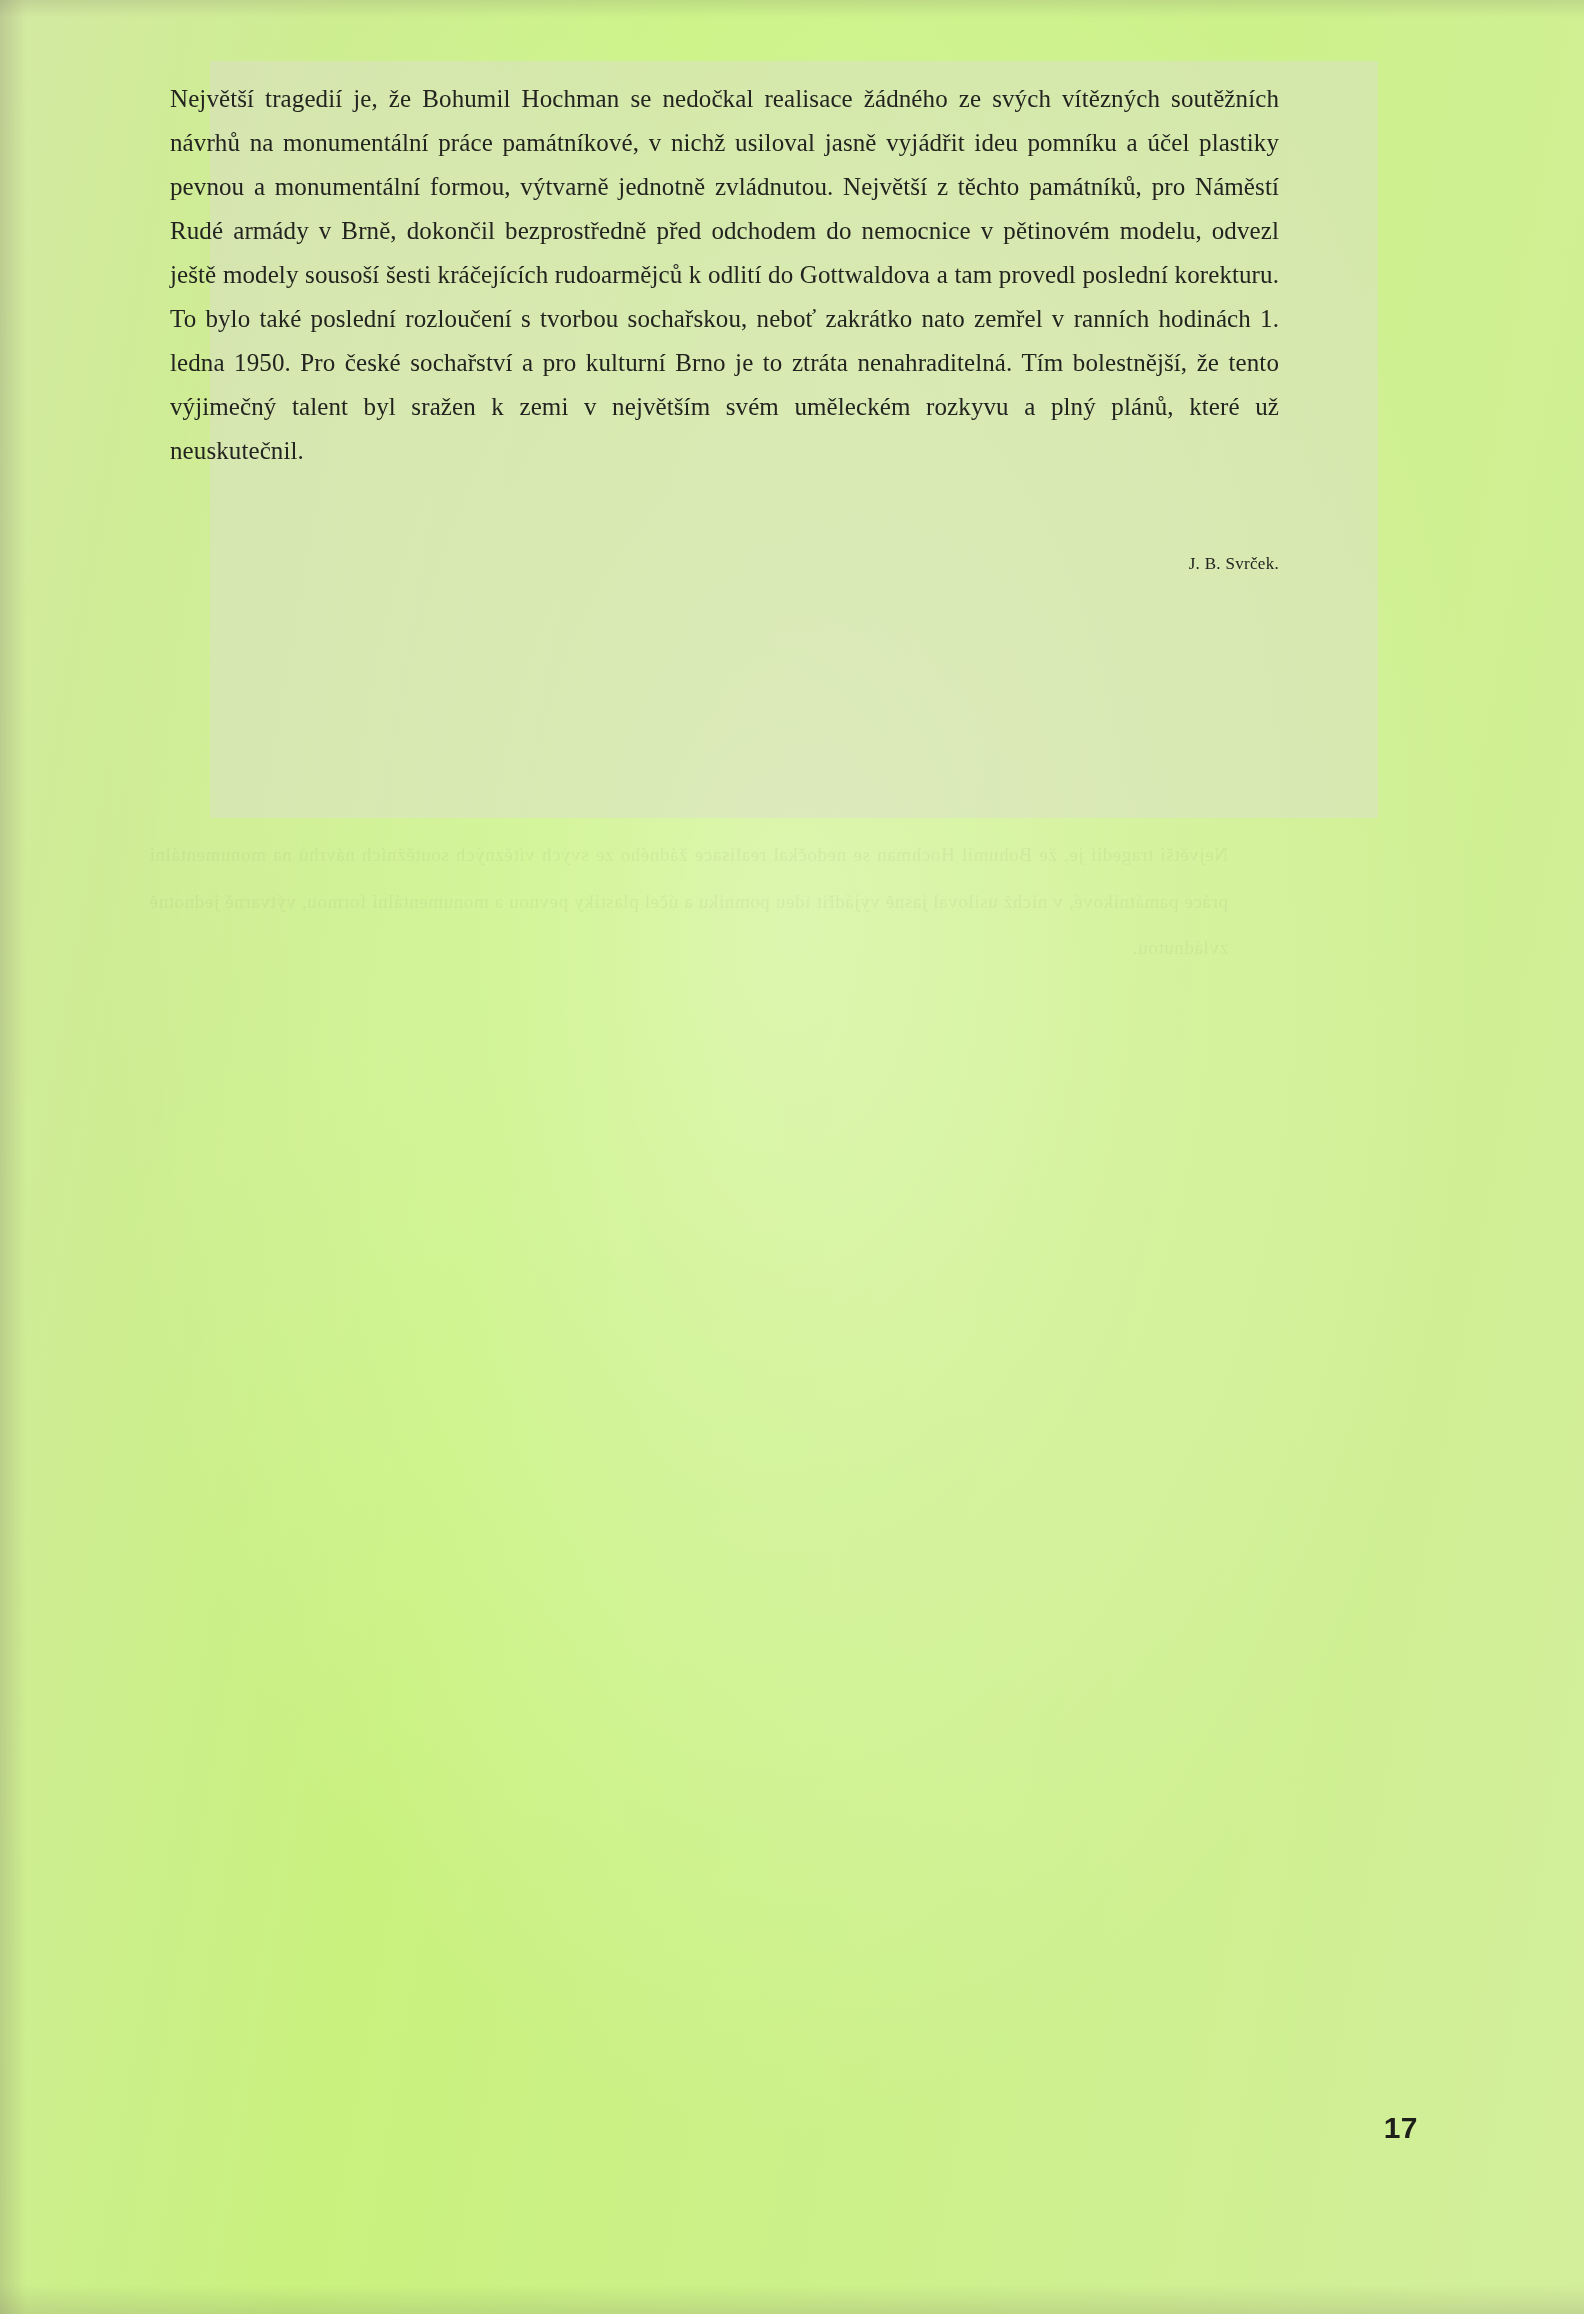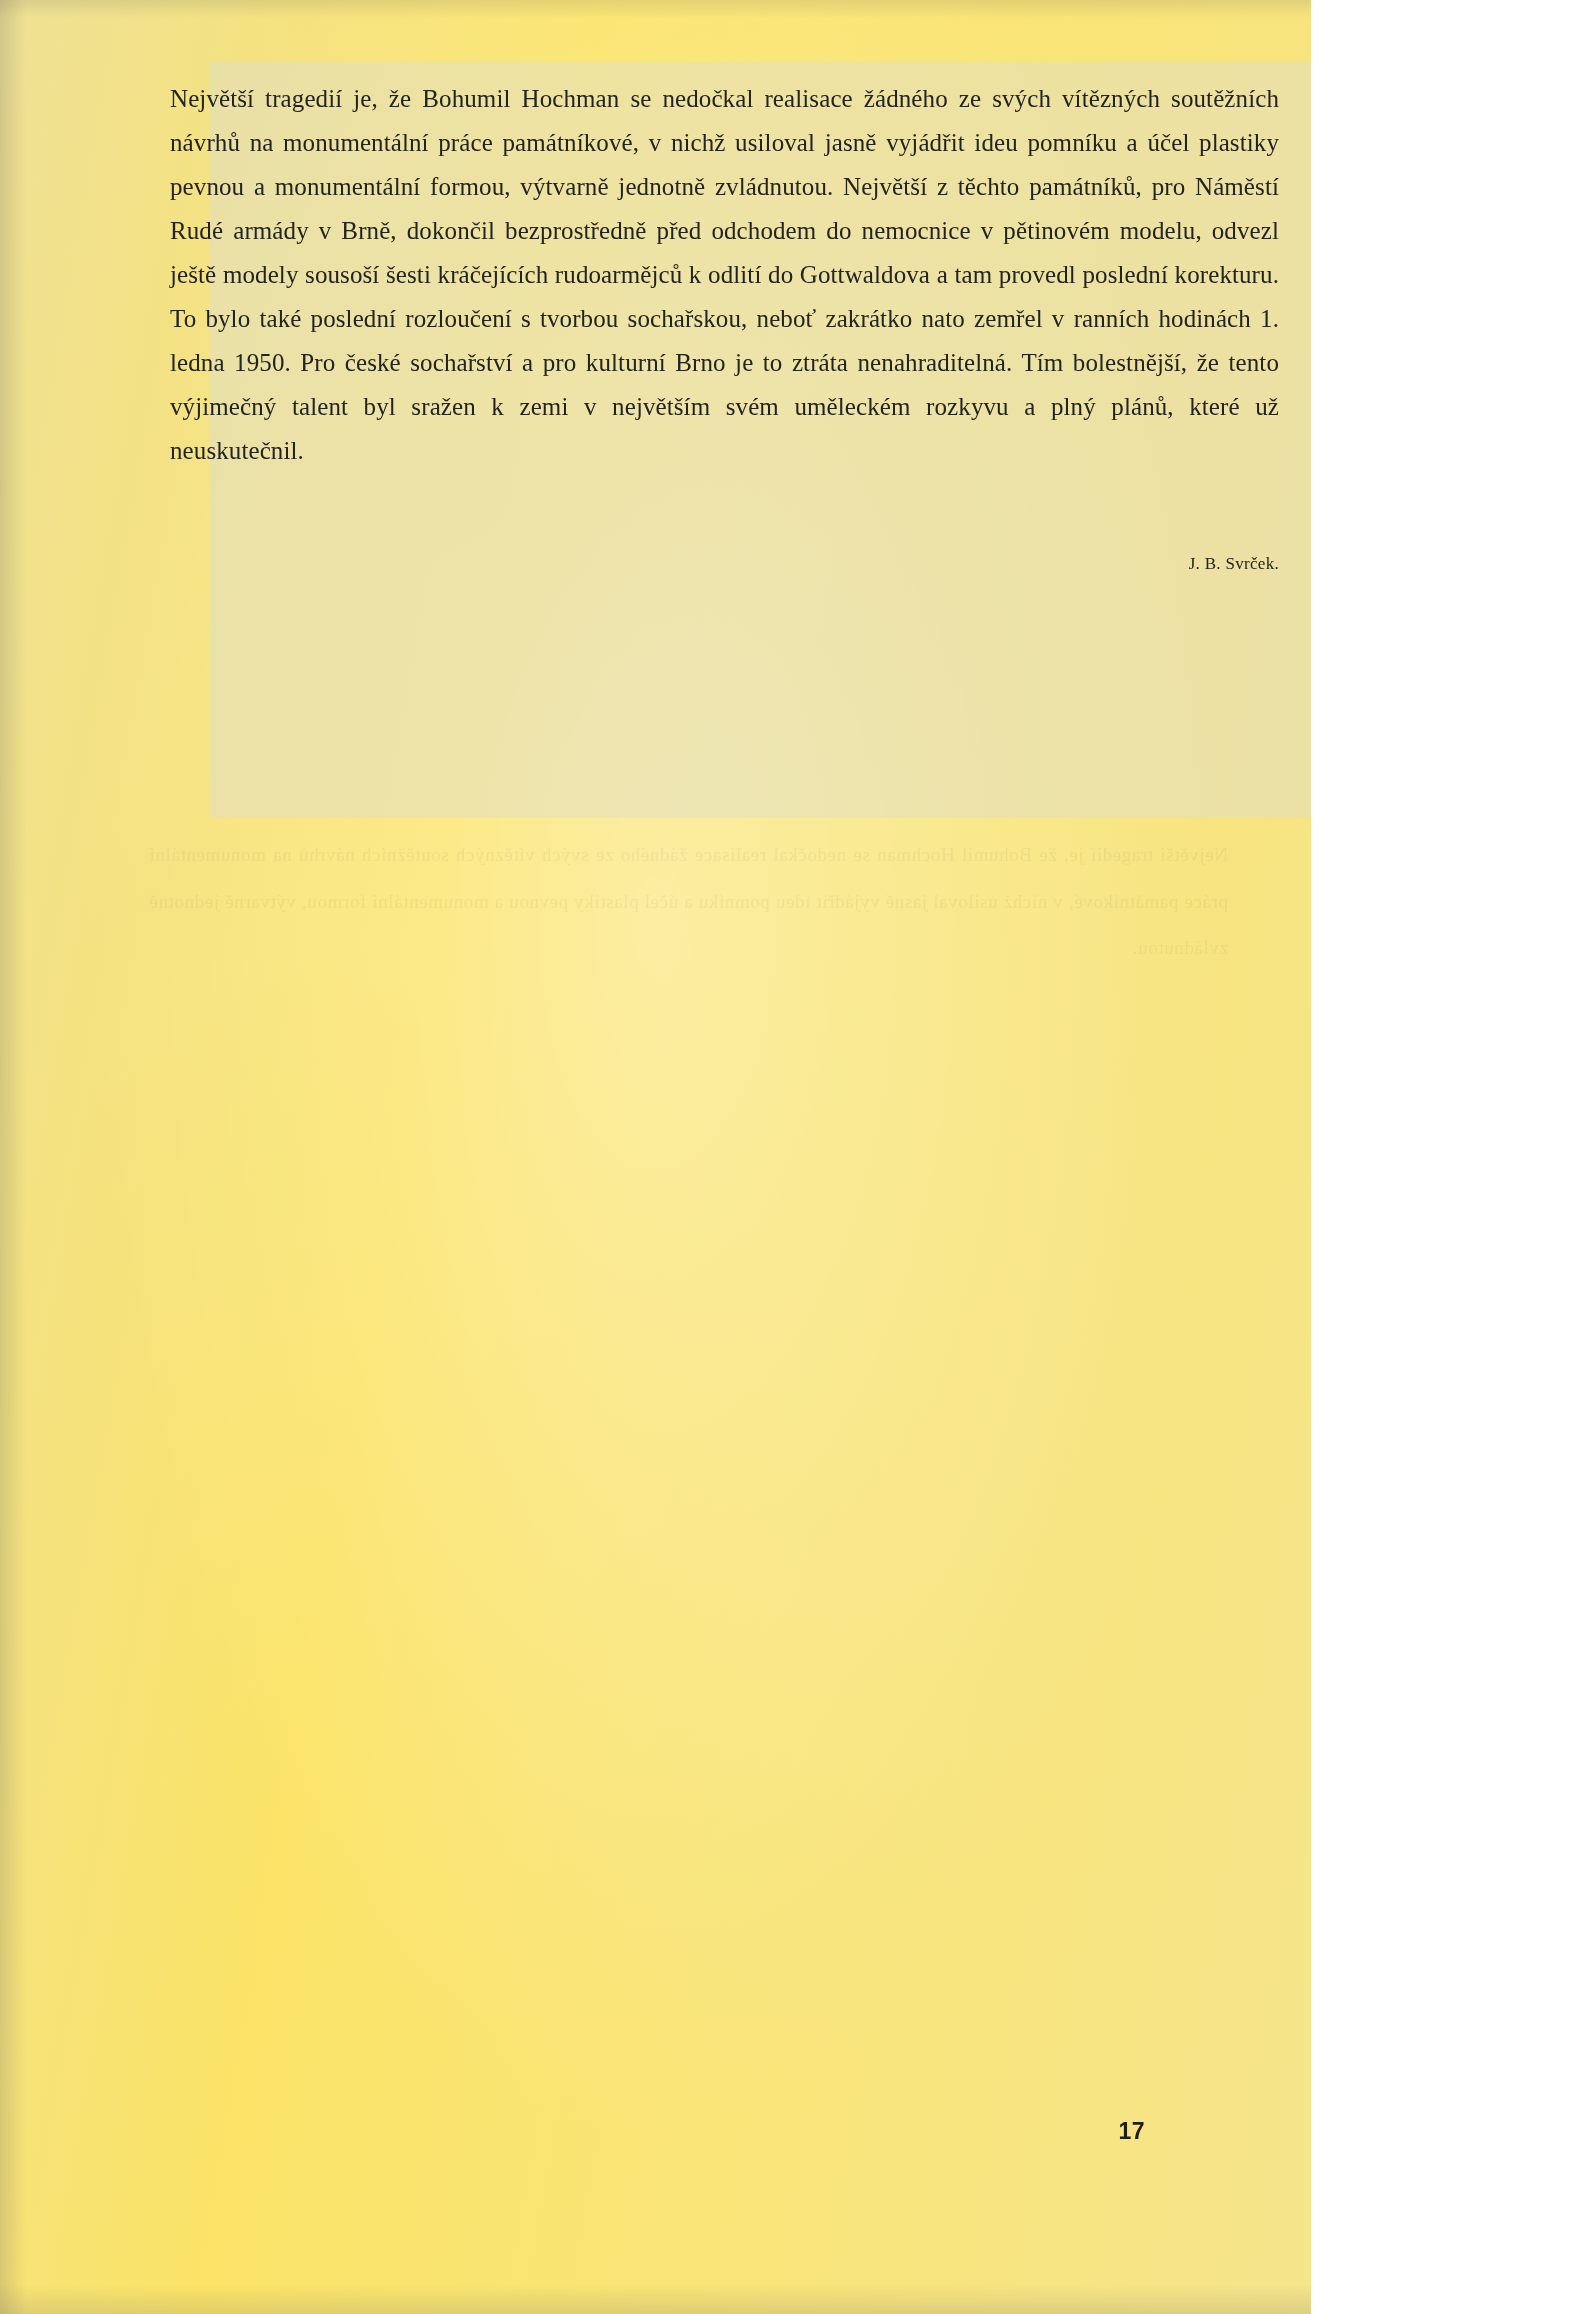--- a/index.html
+++ b/index.html
@@ -2,23 +2,23 @@
 <html><head>
 <meta charset="utf-8">
 <style>
   html, body {
     margin: 0;
     padding: 0;
     background: #ffffff;
   }
   .page {
     position: relative;
-    width: 1311px;
+    width: 1584px;
     height: 2315px;
-    background: #fde047;
+    background: #bef264;
     overflow: hidden;
     font-family: "Liberation Serif", serif;
   }
   
   .paper-texture {
     position: absolute;
     inset: 0;
     background:
       radial-gradient(ellipse at 50% 40%, rgba(255,255,255,0.35) 0%, rgba(238,236,225,0) 62%),
       linear-gradient(100deg, rgba(228,226,213,0.55) 0%, rgba(243,242,233,0.2) 35%, rgba(236,234,222,0.45) 100%);
@@ -97,21 +97,21 @@
     color: #23231f;
     font-size: 17px;
     letter-spacing: 0.3px;
   }
   .page-number {
     position: absolute;
     right: 166px;
     bottom: 170px;
     font-family: "Liberation Sans", sans-serif;
     font-weight: bold;
-    font-size: 23px;
+    font-size: 30px;
     color: #1e1e1a;
     letter-spacing: 0.5px;
   }
 </style>
 </head>
 <body>
 
 <div class="page">
 
   <div class="paper-texture"></div>

